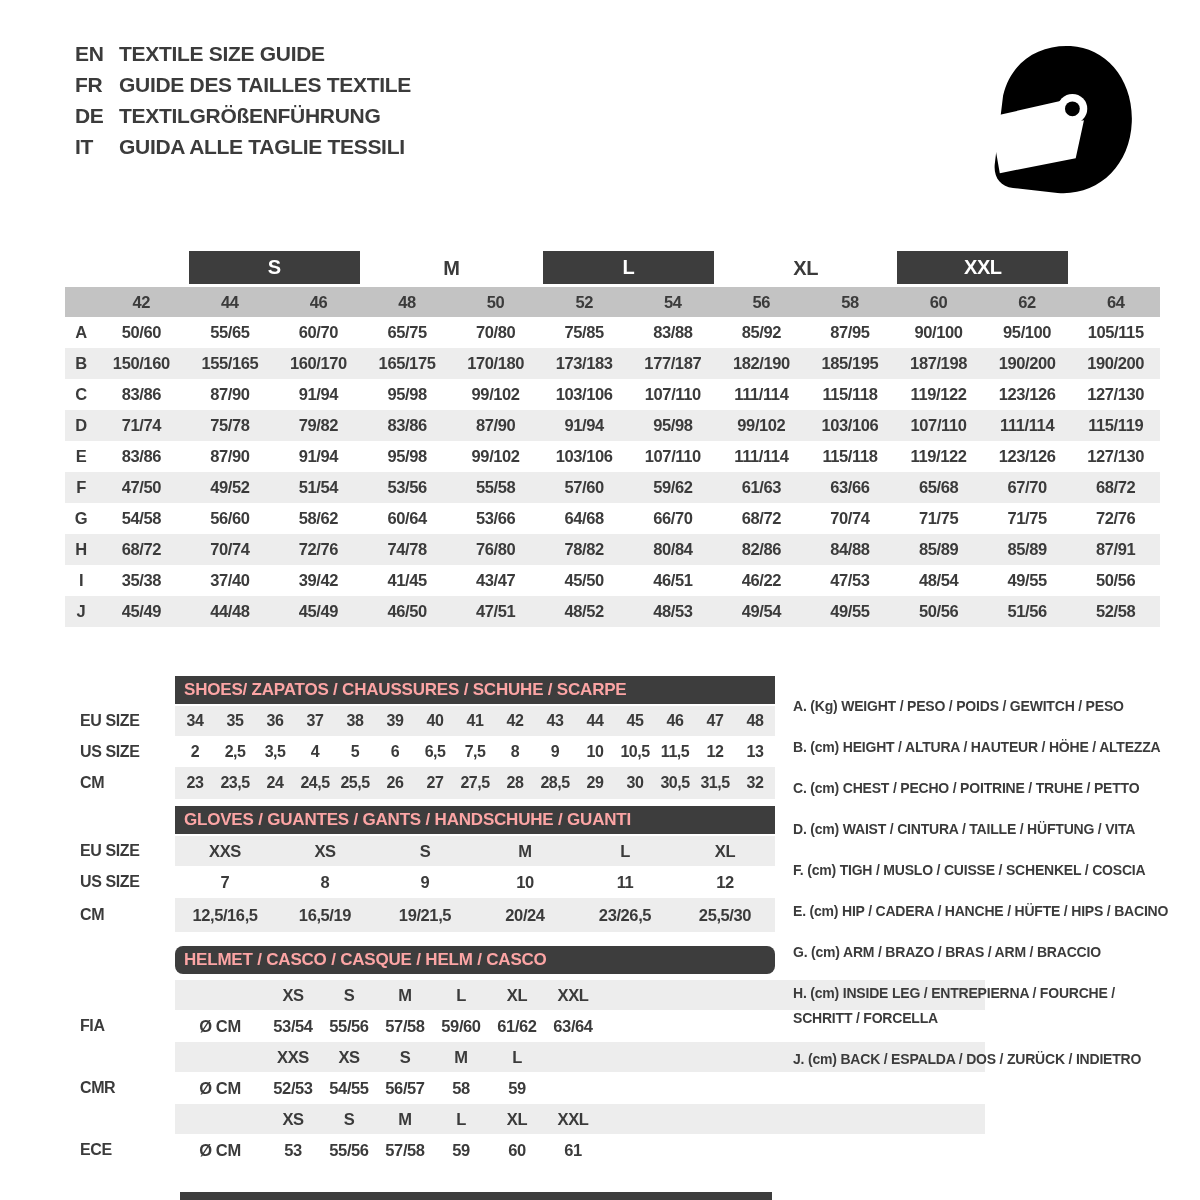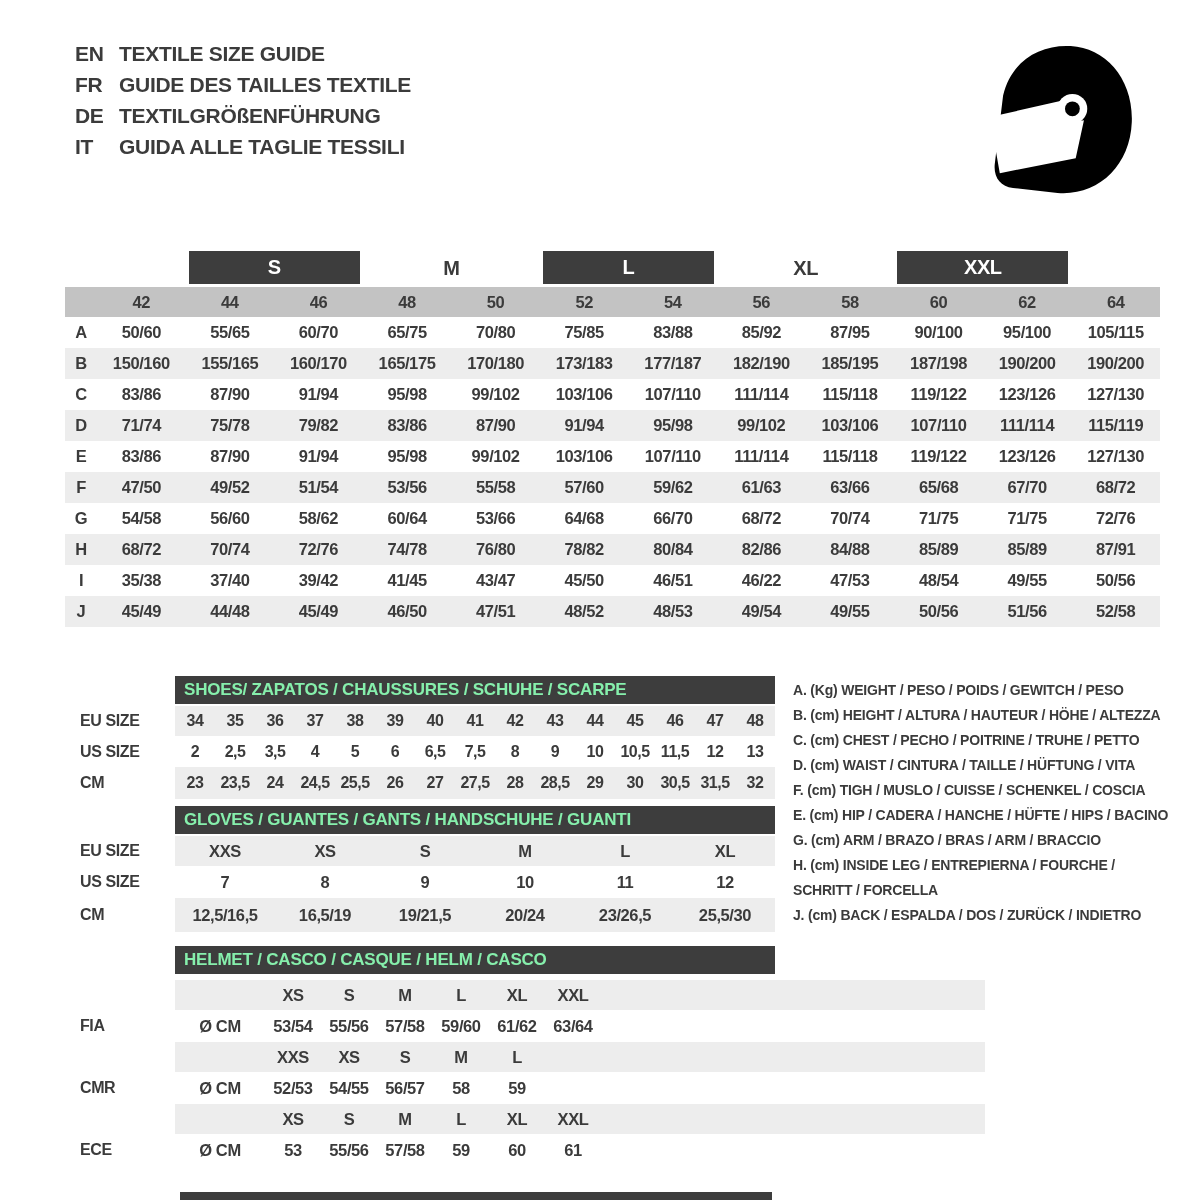--- a/index.html
+++ b/index.html
@@ -23,32 +23,32 @@
 
   
   .main-grid{left:65px;top:250px;width:1095px;grid-template-columns:32px repeat(12,1fr);grid-template-rows:37px 30px;grid-auto-rows:31px;font-size:16.5px;letter-spacing:-0.4px;}
   .g-box{grid-column:span 2;background:var(--dark);color:#fff;font-size:20px;margin:1px 3px 3px 3px;}
   .g-text{grid-column:span 2;font-size:20px;}
   .sp2{grid-column:span 2;}
   .sp1{grid-column:span 1;}
   .num{background:var(--numrow);}
 
   
-  .bar{position:absolute;left:175px;width:600px;height:28px;background:var(--dark);color:#86efac;font-size:17px;line-height:28px;padding-left:9px;box-sizing:border-box;letter-spacing:-0.2px;}
+  .bar{position:absolute;left:175px;width:600px;height:28px;background:var(--dark);color:#fca5a5;font-size:17px;line-height:28px;padding-left:9px;box-sizing:border-box;letter-spacing:-0.2px;}
   #shoes-bar{top:676px;}
   #gloves-bar{top:806px;}
-  #helmet-bar{top:946px;}
+  #helmet-bar{top:946px;border-radius:8px;}
 
   .shoes-grid{left:65px;top:706px;width:710px;grid-template-columns:110px repeat(15,1fr);grid-template-rows:30px 31px 32px;font-size:16px;letter-spacing:-0.5px;}
   .gloves-grid{left:65px;top:836px;width:710px;grid-template-columns:110px repeat(6,1fr);grid-template-rows:30px 32px 34px;font-size:16.5px;letter-spacing:-0.4px;}
   .helmet-grid{left:65px;top:980px;width:920px;grid-template-columns:110px 90px repeat(6,56px) 1fr;grid-template-rows:30px 32px 30px 32px 30px 32px;font-size:16.5px;letter-spacing:-0.4px;}
 
   
   .legend{position:absolute;left:793px;top:678px;width:400px;font-size:14px;line-height:25px;letter-spacing:-0.2px;}
-  .legend-item{white-space:pre-line;}
+  .legend-item{white-space:pre-line;margin-top:16px;}
 
   
   .bottom-bar{position:absolute;left:180px;top:1192px;width:592px;height:8px;background:var(--dark);}
 </style>
 </head>
 <body>
 
 <div class="page">
 
   <div class="lang" id="lang">

